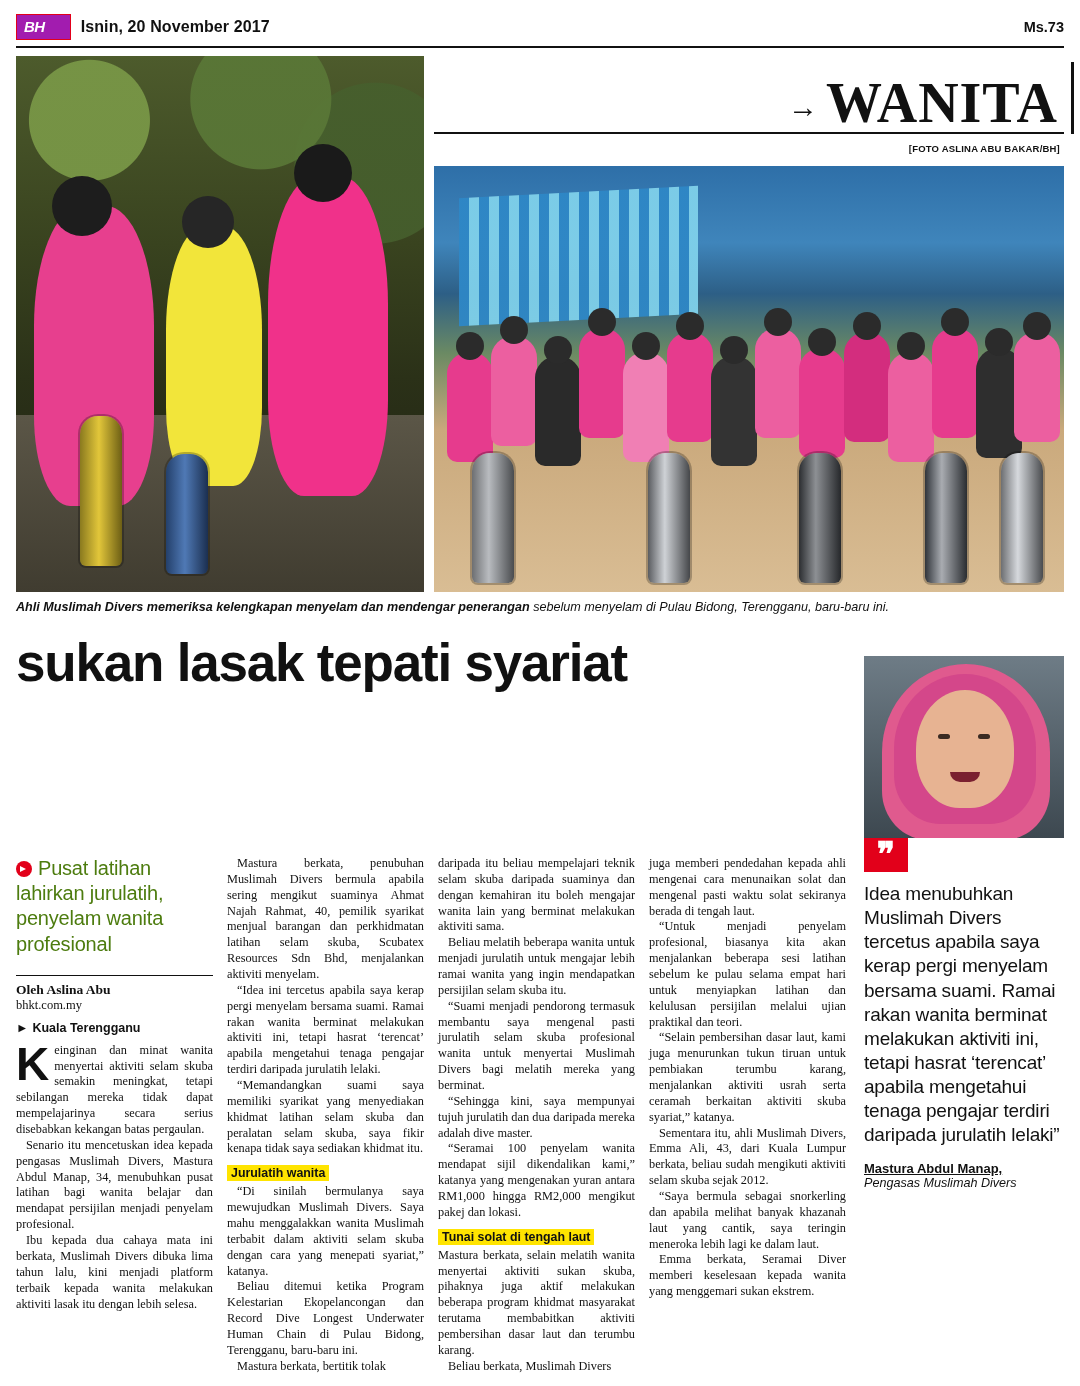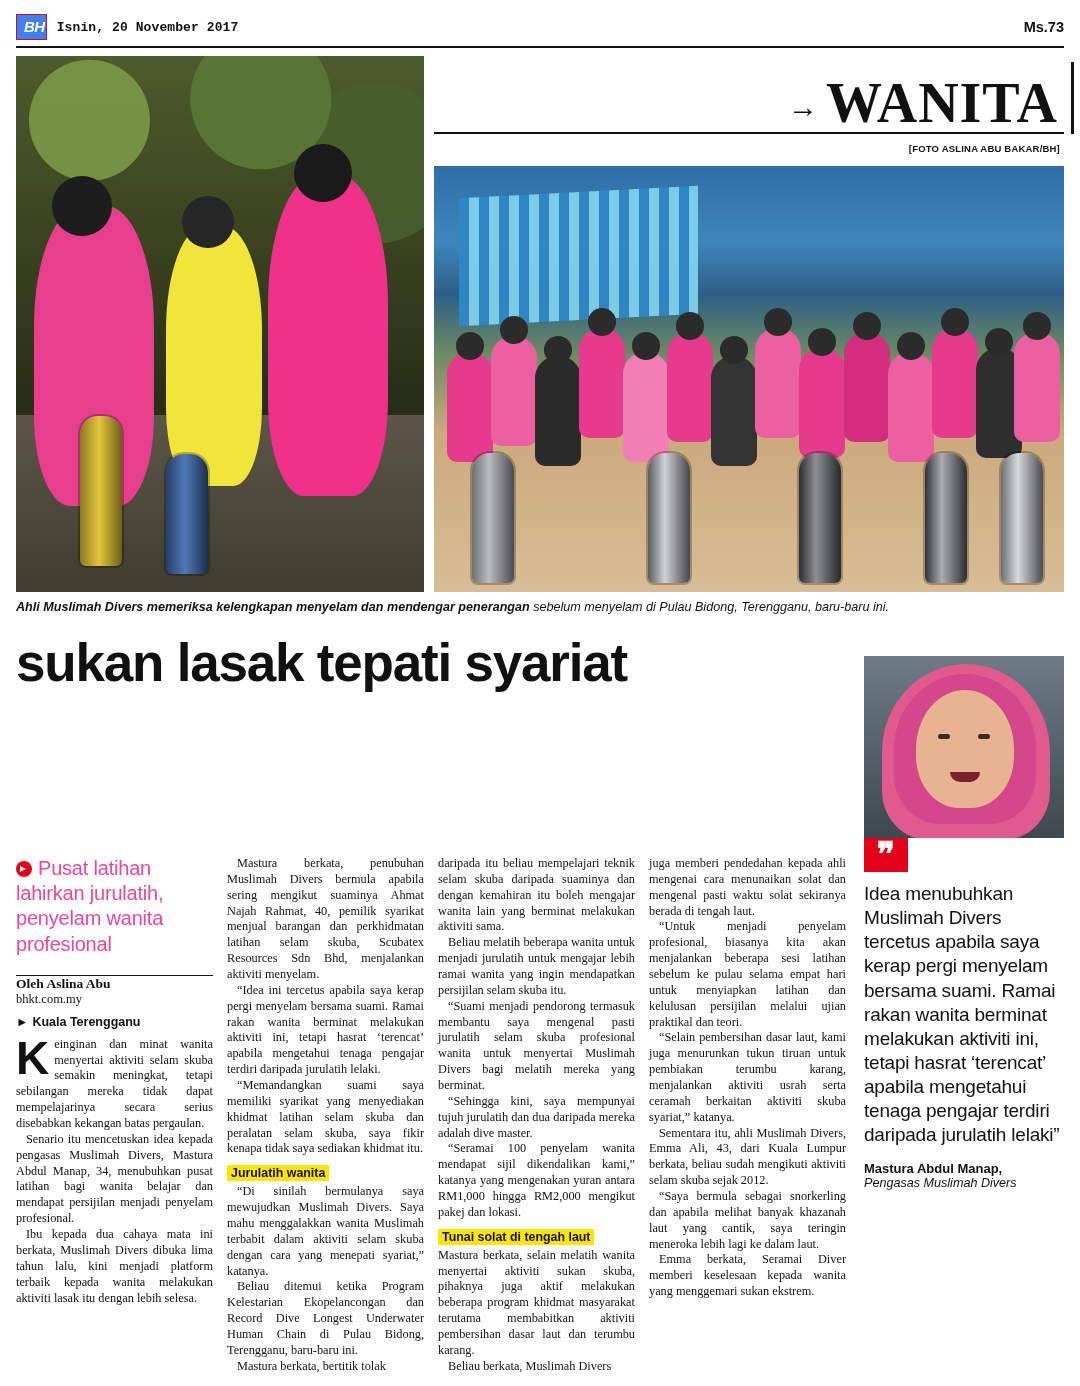--- a/index.html
+++ b/index.html
@@ -14,26 +14,26 @@
   }
   .page { position:relative; width:1080px; height:1386px; padding:0 16px; }
 
   
   .masthead {
     display:flex; align-items:center; gap:10px;
     padding-top:14px; padding-bottom:6px;
     border-bottom:2px solid #111;
   }
   .bh-logo {
-    background:#3b82f6; color:#fff; font-weight:bold; font-style:italic;
-    font-size:15px; line-height:1; padding:4px 1px 5px 7px;
+    background:#a21caf; color:#fff; font-weight:bold; font-style:italic;
+    font-size:15px; line-height:1; padding:4px 25px 5px 7px;
     letter-spacing:-0.5px;
     border:1px solid #e2001a;
   }
-  .masthead-date { font-size:13px; font-weight:bold; letter-spacing:0.1px;font-family:Liberation Mono, monospace; }
+  .masthead-date { font-size:16px; font-weight:bold; letter-spacing:0.1px; }
   .masthead-page { margin-left:auto; font-size:14.5px; font-weight:bold; }
 
   
   .media { position:relative; margin-top:8px; height:536px; }
   .photo-left {
     position:absolute; left:0; top:0; width:408px; height:536px;
     overflow:hidden; background:#2a2a22;
   }
   .photo-right {
     position:absolute; left:418px; top:110px; right:0; height:426px;
@@ -138,48 +138,48 @@
   .portrait .eye { position:absolute; width:12px; height:5px; border-radius:3px; background:#3a2a22; top:78px; }
   .portrait .mouth { position:absolute; left:86px; top:116px; width:30px; height:10px; border-radius:0 0 14px 14px; background:#7a2030; }
   .quote-mark {
     width:44px; height:34px; background:#e2001a; color:#fff;
     font-family:"Liberation Serif", serif; font-weight:bold; font-size:34px;
     line-height:34px; text-align:center;
   }
   .pullquote {
     margin-top:10px; font-size:19px; line-height:1.27; letter-spacing:-0.2px;
   }
-  .pq-attrib { margin-top:14px; font-size:13px; font-weight:bold; }
+  .pq-attrib { margin-top:14px; font-size:13px; font-weight:bold;text-decoration:underline; }
   .pq-role { font-size:12.6px; font-style:italic; }
 
   
   .body-area { position:absolute; left:16px; top:856px; width:848px; height:510px; }
   .cols { display:flex; gap:14px; }
   .col { width:197px; }
   .col p, .col div { font-family:"Liberation Serif", serif; }
   .col p {
     margin:0; font-size:12.3px; line-height:1.29; text-align:justify;
     text-indent:10px;
   }
   .col p.noindent { text-indent:0; }
 
   .standfirst {
     font-family:"Liberation Sans", sans-serif !important;
-    font-size:20px; line-height:1.26; letter-spacing:-0.2px; color:#ec4899;
+    font-size:20px; line-height:1.26; letter-spacing:-0.2px; color:#4d7c0f;
   }
   .bullet {
     display:inline-block; width:16px; height:16px; border-radius:50%;
     background:#e2001a; position:relative; top:2px; margin-right:6px;
   }
   .bullet::after {
     content:""; position:absolute; left:4px; top:4.5px;
     border-left:6px solid #fff; border-top:3.5px solid transparent; border-bottom:3.5px solid transparent;
   }
   .byline {
-    margin-top:18px; border-top:1px solid #111; 
+    margin-top:18px; border-top:1px solid #111; padding-top:6px;
     font-family:"Liberation Sans", sans-serif !important;
   }
   .byline .name { font-size:13.5px; font-weight:bold; }
   .byline .site { font-size:12.5px; }
   .dateline {
     margin-top:8px; font-family:"Liberation Sans", sans-serif !important;
     font-size:12.5px; font-weight:bold;
   }
   .dateline .tri { display:inline-block; margin-right:4px; }
   .dropcap-p { margin-top:8px !important; text-indent:0 !important; }

